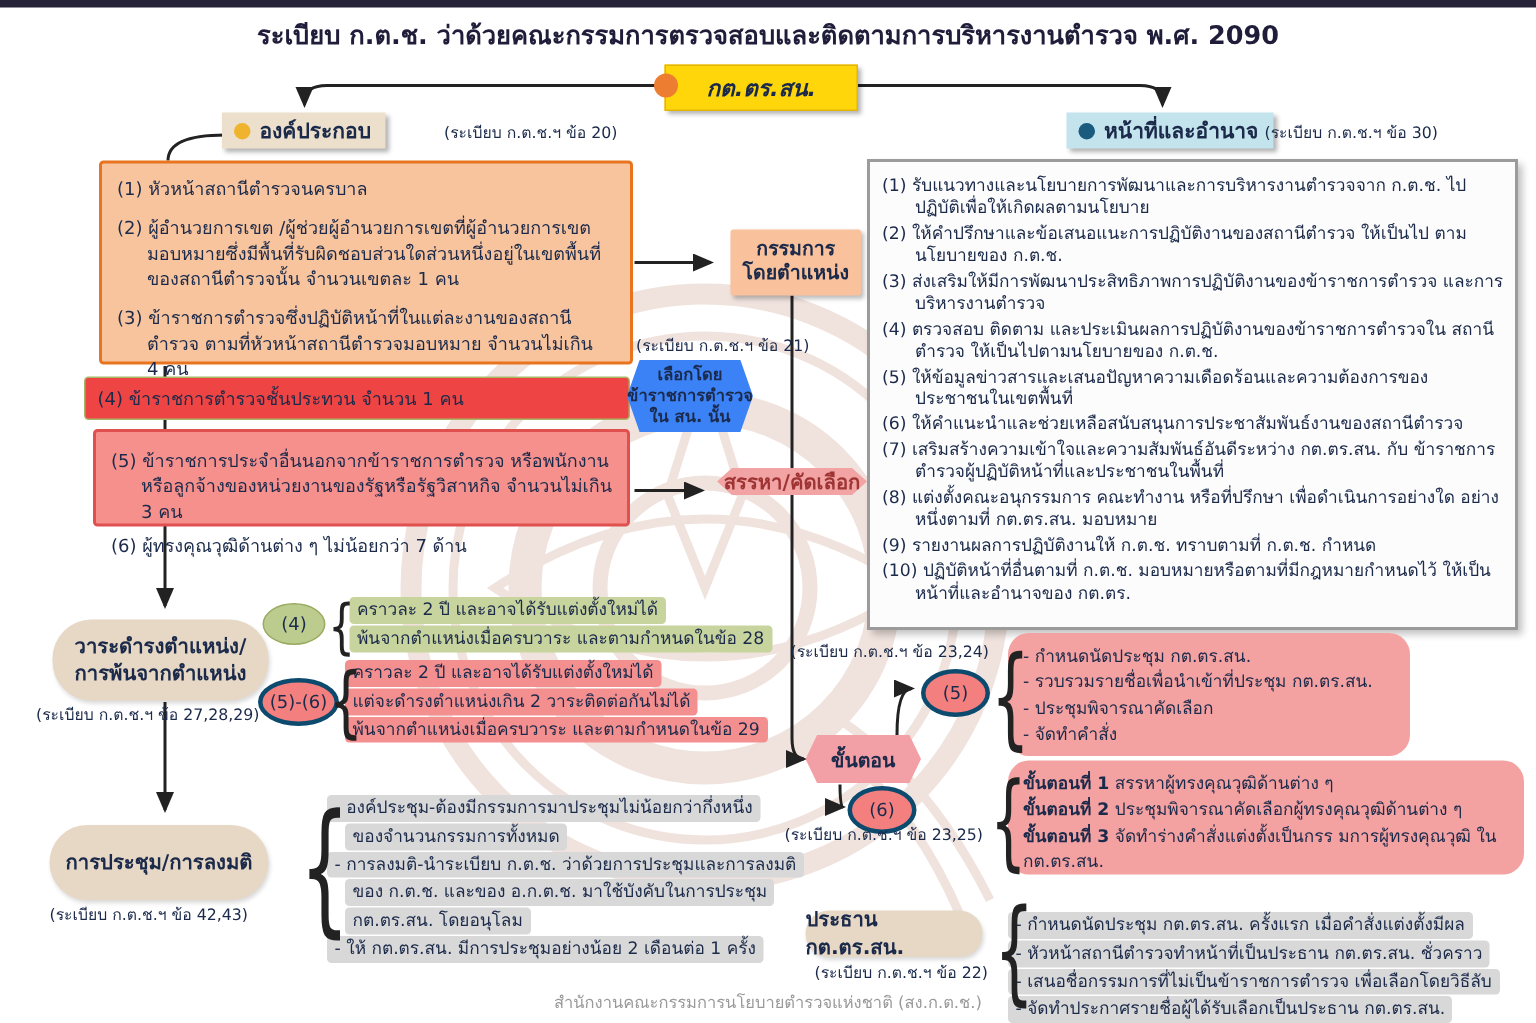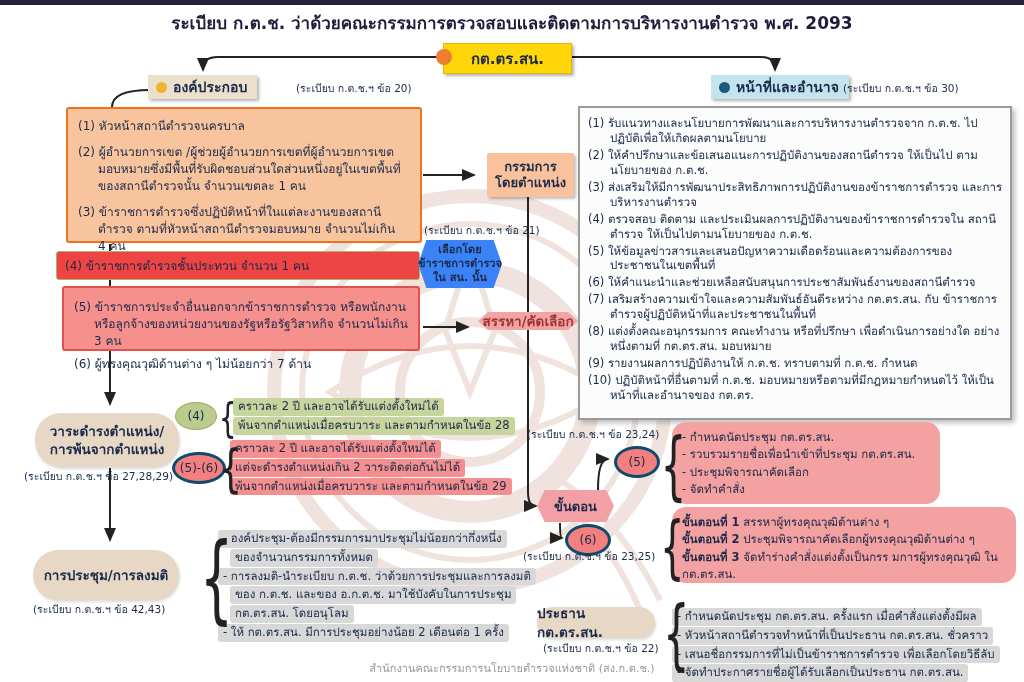--- a/index.html
+++ b/index.html
@@ -4,21 +4,21 @@
 <style>
   html,body{margin:0;padding:0;}
   body{width:1024px;height:682px;position:relative;background:#ffffff;overflow:hidden;
        font-family:"DejaVu Sans","Liberation Sans",sans-serif;color:#1b2a4a;}
   .abs{position:absolute;}
   .topbar{left:0;top:0;width:1024px;height:5px;background:#262338;z-index:3;}
   .title{left:0;top:9px;width:1024px;text-align:center;font-size:17px;font-weight:bold;color:#201d3a;z-index:3;}
   
   .badge{left:443px;top:43px;width:127px;height:29px;background:#ffd60a;border:1px solid #e3b50a;
          box-shadow:2px 2px 3px rgba(0,0,0,.3);display:flex;align-items:center;justify-content:center;
-         font-weight:bold;font-size:15px;z-index:4;}
+         font-weight:bold;font-size:15px;z-index:4;font-style:italic;}
   .badge-dot{left:436px;top:49px;width:16px;height:16px;border-radius:50%;background:#ed7d31;z-index:5;}
   
   .hdr{height:24px;display:flex;align-items:center;gap:6px;padding:0 10px 0 8px;
        box-shadow:2px 2px 3px rgba(0,0,0,.3);font-weight:bold;font-size:14px;z-index:4;}
   .hdr-left{left:148px;top:75px;background:#ece0cc;}
   .hdr-right{left:711px;top:75px;background:#c4e4ed;}
   .dot{width:11px;height:11px;border-radius:50%;flex:0 0 auto;}
   .dot-y{background:#f0b32e;}
   .dot-b{background:#1a5b7e;}
   .ref{font-size:10.5px;color:#1b2a4a;z-index:4;white-space:nowrap;}
@@ -96,21 +96,21 @@
     <path d="M423 327 H 468" marker-end="url(#ah)"></path>
     <path d="M528 197 V 492 Q528 506 536 506" marker-end="url(#ah)"></path>
     <path d="M110 244 V 404" marker-end="url(#ah)"></path>
     <path d="M110 468 V 540" marker-end="url(#ah)"></path>
     <path d="M598 490 Q598 459 608 459" marker-end="url(#ah)"></path>
     <path d="M560 523 Q560 538 562 538" marker-end="url(#ah)"></path>
   </g>
 </svg>
 
 <div class="abs topbar"></div>
-<div class="abs title">ระเบียบ ก.ต.ช. ว่าด้วยคณะกรรมการตรวจสอบและติดตามการบริหารงานตำรวจ พ.ศ. 2093</div>
+<div class="abs title">ระเบียบ ก.ต.ช. ว่าด้วยคณะกรรมการตรวจสอบและติดตามการบริหารงานตำรวจ พ.ศ. 2090</div>
 
 <div class="abs badge">
     <span>กต.ตร.สน.</span>
   </div>
 <div class="abs badge-dot"></div>
 
 <div class="abs hdr hdr-left">
   <span class="dot dot-y"></span>
   <span>องค์ประกอบ</span>
 </div>

